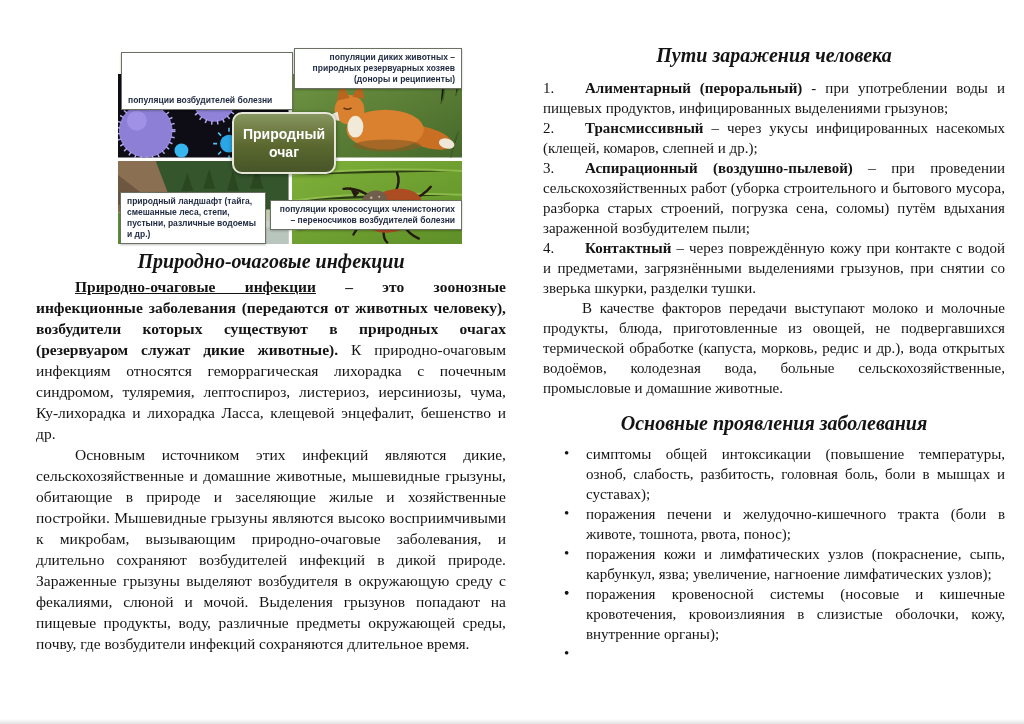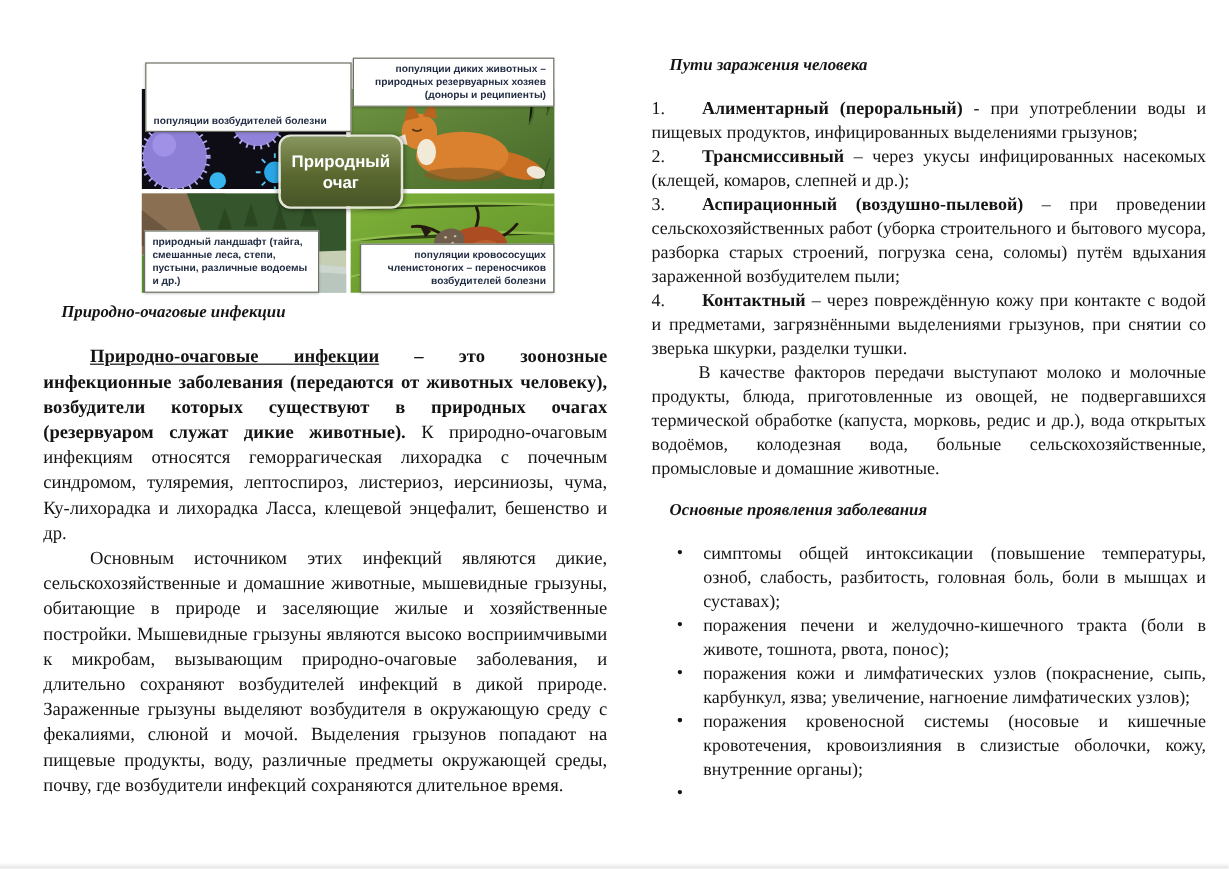--- a/index.html
+++ b/index.html
@@ -13,30 +13,30 @@
   .collage{position:relative;width:344px;height:196px;margin:48px 0 0 82px;}
   .photo-grid{position:absolute;left:0;top:26px;width:344px;height:170px;
               display:grid;grid-template-columns:1fr 1fr;grid-template-rows:1fr 1fr;gap:3px;background:#fff;}
   .photo-grid svg{display:block;width:100%;height:100%;}
   .flabel{position:absolute;background:#fff;border:1px solid #6b7162;box-shadow:0 1px 2px rgba(0,0,0,.25);
           font-family:"Liberation Sans", sans-serif;font-weight:bold;font-size:8.5px;line-height:1.3;
           color:#222c43;padding:3px 6px;box-sizing:border-box;}
   .lbl-tl{left:3px;top:4px;width:172px;height:58px;display:flex;align-items:flex-end;text-align:left;}
   .lbl-tr{right:0;top:0;width:168px;text-align:right;}
   .lbl-bl{left:2px;bottom:0;width:146px;text-align:left;}
-  .lbl-br{right:0;bottom:0;width:162px;text-align:right;}
+  .lbl-br{right:0;bottom:14px;width:192px;text-align:right;}
   .badge{position:absolute;left:114px;top:64px;width:104px;height:62px;border-radius:10px;
          background:linear-gradient(#87955e,#5a682f 55%,#475528);border:2px solid #e6e6d8;
          box-shadow:0 1px 4px rgba(0,0,0,.45);display:flex;align-items:center;justify-content:center;
          text-align:center;color:#fff;font-family:"Liberation Sans", sans-serif;font-weight:bold;
          font-size:14px;line-height:1.3;padding:4px;box-sizing:border-box;}
   .badge span{display:inline-block;width:90px;}
 
   
-  .h{font-weight:bold;font-style:italic;font-size:14px;line-height:22px;margin:15px;}
+  .h{font-weight:bold;font-style:italic;font-size:20px;line-height:22px;text-align:center;margin:4px;}
   .caption{margin-top:6px;}
   .lh-left{font-size:15.5px;line-height:21px;}
   .lh-right{font-size:15px;line-height:20px;}
   p.body{margin:0;text-align:justify;}
   .indent{text-indent:39px;}
   .b{font-weight:bold;}
   .u{text-decoration:underline;}
   .mt4{margin-top:4px;} .mt6{margin-top:6px;} .mt10{margin-top:10px;}
   .mt12{margin-top:12px;} .mt14{margin-top:14px;} .mt44{margin-top:44px;}
   .num{display:inline-block;width:42px;font-weight:normal;text-indent:0;}

